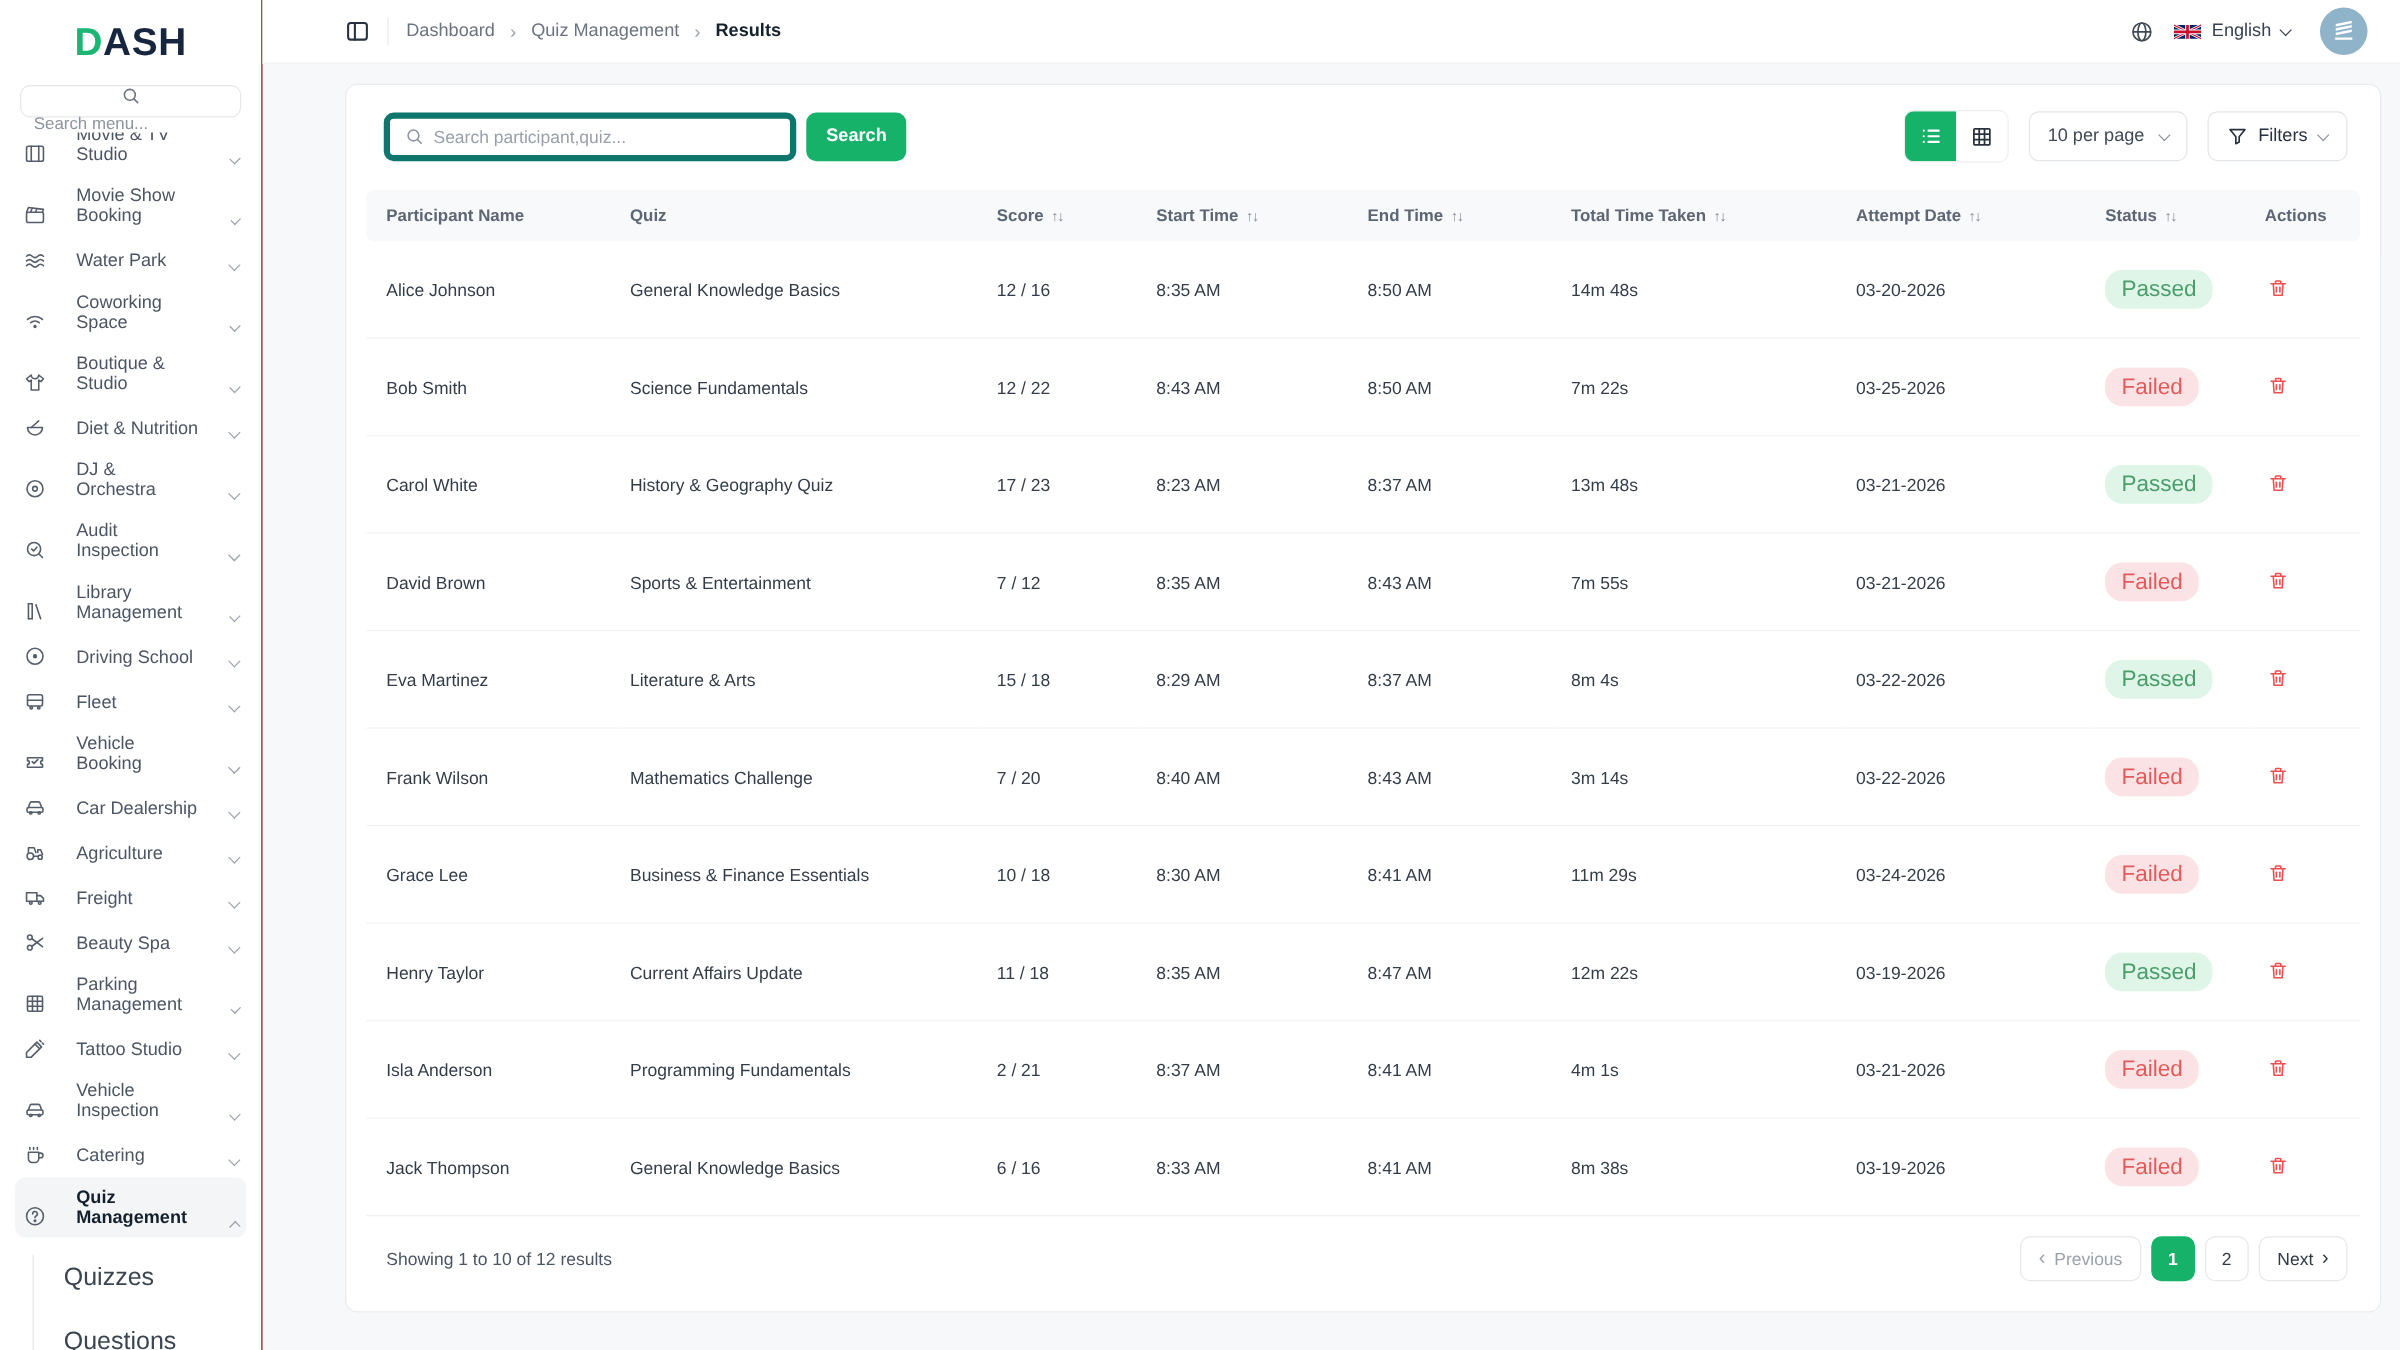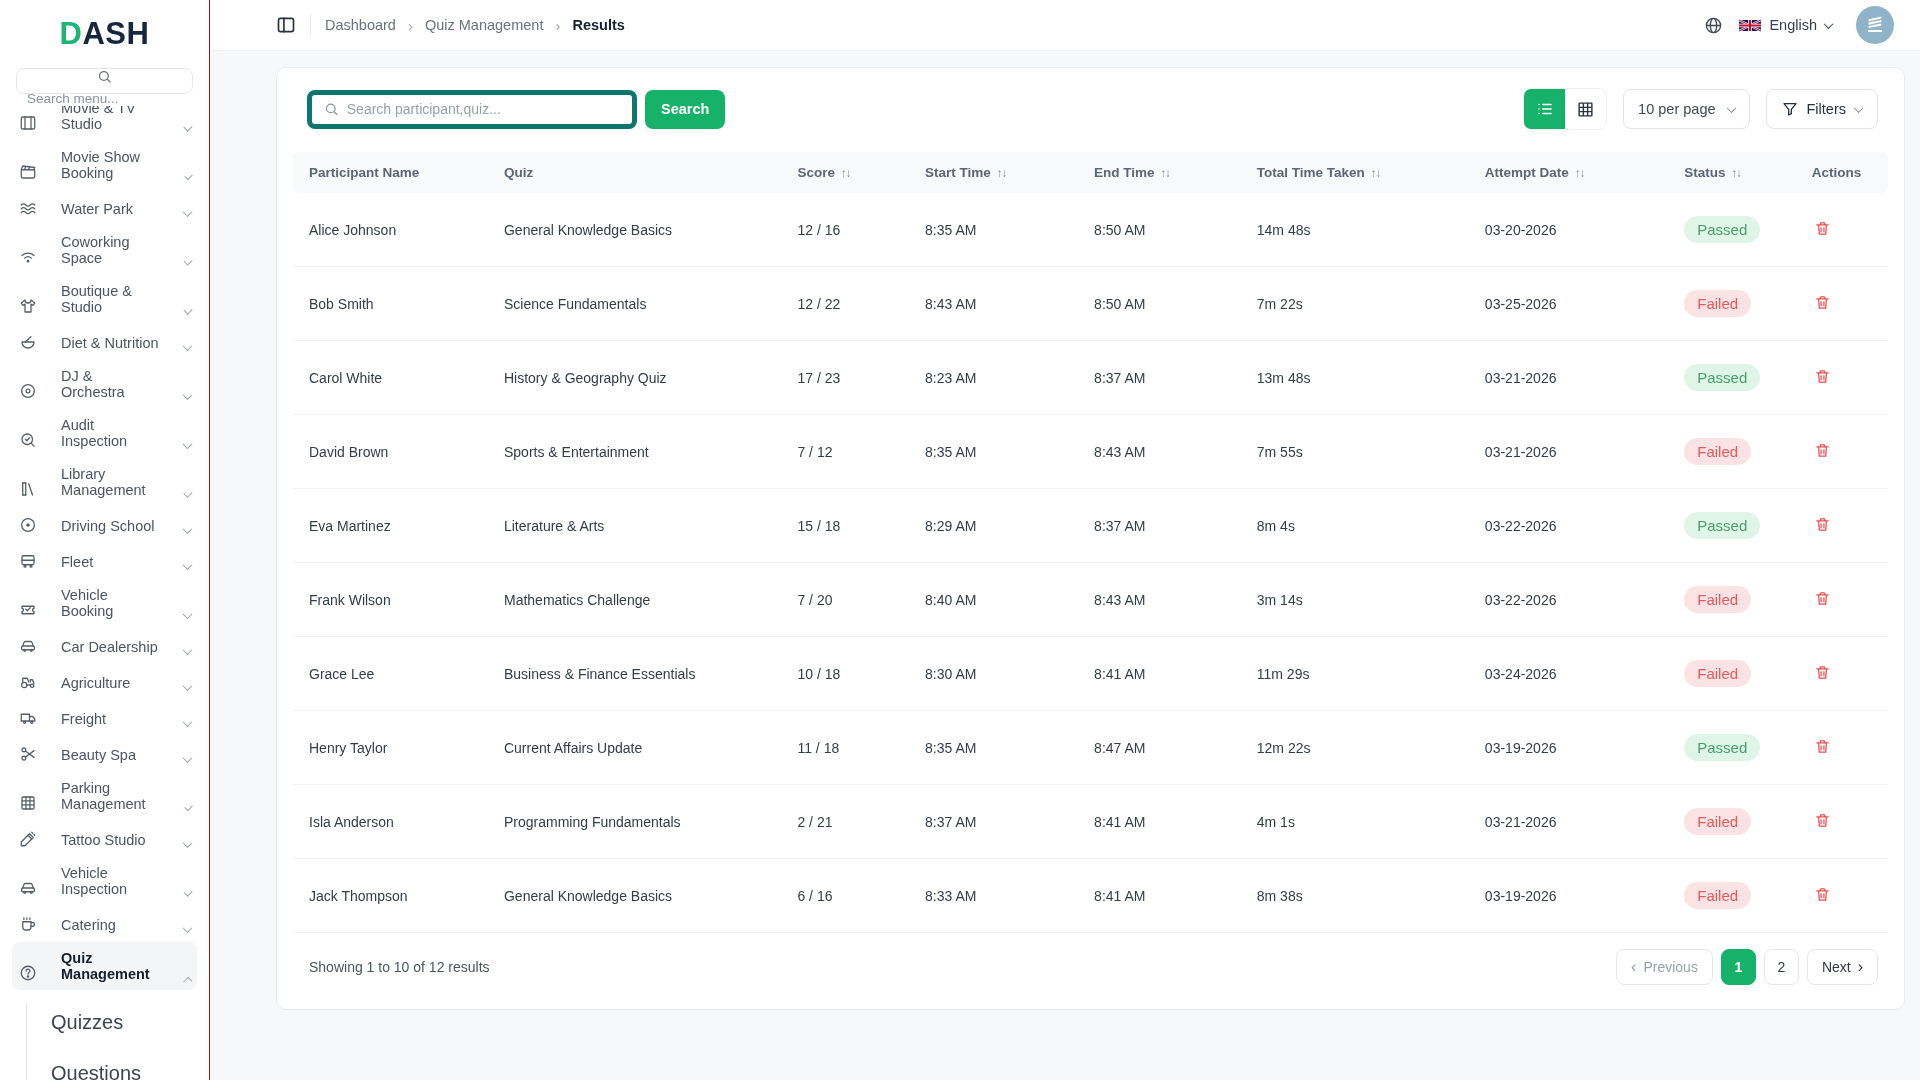--- a/index.html
+++ b/index.html
@@ -61,21 +61,21 @@
 
   table { width:100%; border-collapse:collapse; table-layout:fixed; }
   thead th { background:#f8f9fa; text-align:left; font-size:13.5px; font-weight:700; color:#5d6675; padding:13px 10px; white-space:nowrap; }
   thead th:first-child { padding-left:16px; border-radius:6px 0 0 6px; }
   thead th:last-child { border-radius:0 6px 6px 0; }
   .sort { font-size:11.5px; color:#828b98; letter-spacing:-1px; margin-left:6px; cursor:pointer; }
   tbody td { font-size:14px; color:#333d4a; padding:23px 10px; border-top:1px solid #f1f2f4; white-space:nowrap; overflow:hidden; }
   tbody tr:first-child td { border-top:none; }
   tbody td:first-child { padding-left:16px; }
   col.c1{width:12.6%} col.c2{width:18.4%} col.c3{width:8%} col.c4{width:10.6%} col.c5{width:10.2%} col.c6{width:14.3%} col.c7{width:12.5%} col.c8{width:8%} col.c9{width:5.4%}
-  .badge { display:inline-block; padding:5px 13px; border-radius:14px; font-size:15px; }
+  .badge { display:inline-block; padding:5px 13px; border-radius:14px; font-size:18px; }
   .badge.passed { background:#def5e7; color:#4a9e6c; }
   .badge.failed { background:#fbe3e5; color:#e25b5b; }
   .trash-btn { background:none; border:none; cursor:pointer; padding:2px; }
 
   .table-footer { display:flex; align-items:center; border-top:1px solid #f1f2f4; padding:16px 10px 16px 16px; }
   .summary { font-size:14px; color:#4b5563; }
   .pager { margin-left:auto; display:flex; align-items:center; gap:8px; }
   .pg-btn { height:36px; border:1px solid #e5e7eb; background:#fff; border-radius:8px; display:flex; align-items:center; gap:7px; padding:0 14px; font-size:14px; font-family:inherit; cursor:pointer; color:#2f3946; }
   .pg-btn.disabled { color:#9aa1ab; }
   .pg-arrow { font-size:16px; line-height:1; }

